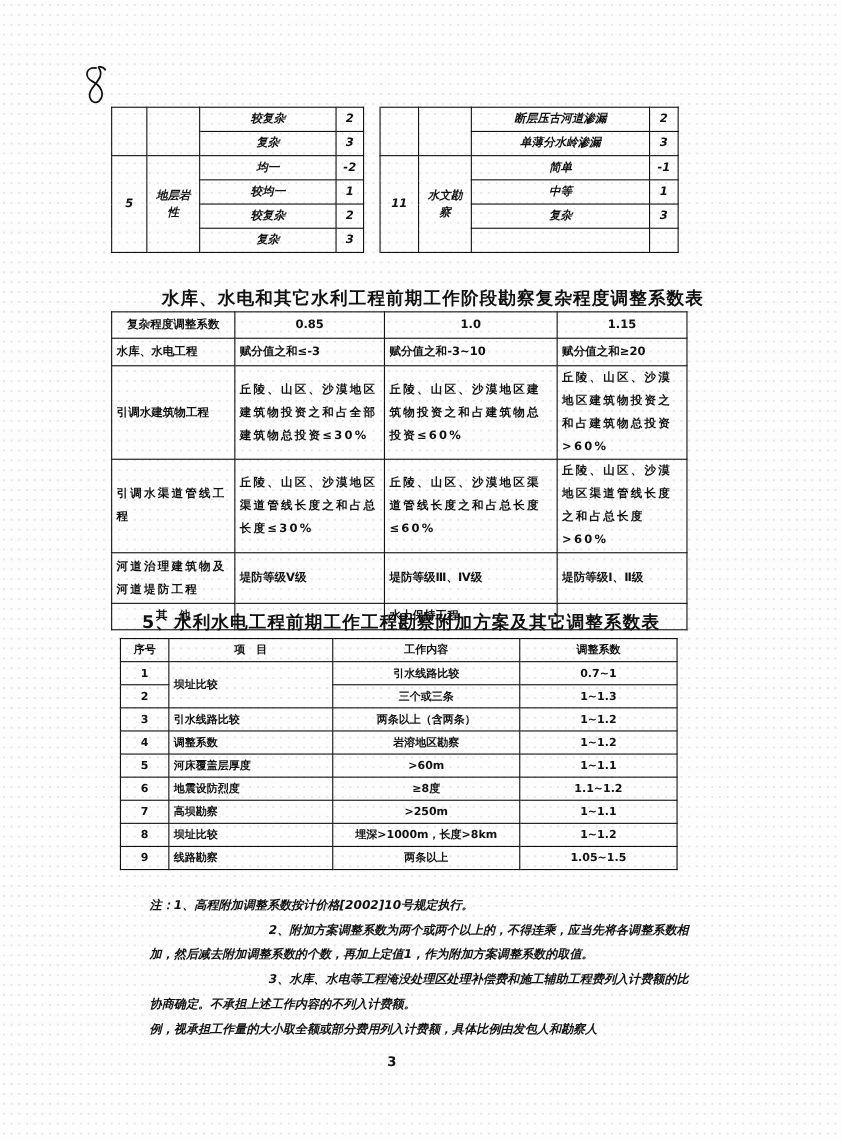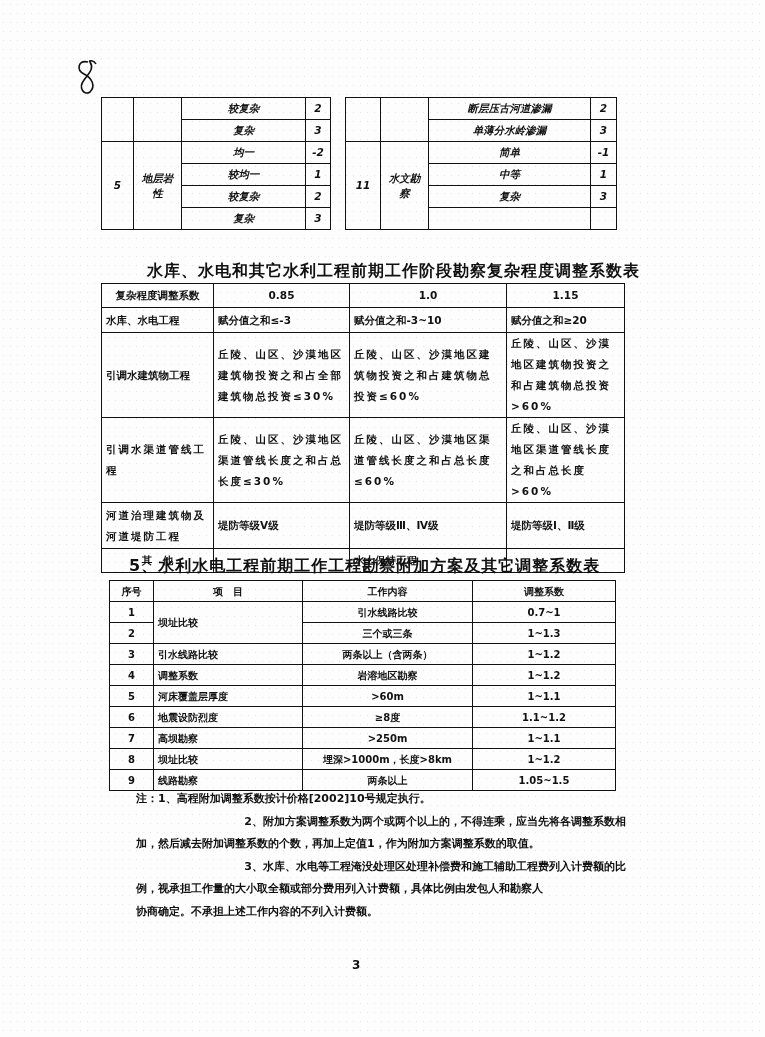--- a/index.html
+++ b/index.html
@@ -16,21 +16,21 @@
   #t1 td{height:21px;}
   #t1 .gap{border-top:none;border-bottom:none;width:11px;padding:0;}
   .title{position:absolute;font-weight:bold;font-size:16px;letter-spacing:1px;white-space:nowrap;}
   #title2{left:147px;top:261px;}
   #t2{left:101px;top:283px;width:523px;}
   #t2 td{font-size:10.5px;line-height:21px;}
   #t2 .wrap{letter-spacing:2px;}
   #title3{left:129px;top:556px;}
   #t3{left:109px;top:580px;width:506px;}
   #t3 td{height:20px;font-size:10px;}
-  .notes{position:absolute;left:136px;top:788px;width:490px;font-size:11px;font-weight:bold;line-height:22.5px;}
+  .notes{position:absolute;left:136px;top:812px;width:490px;font-size:11px;font-weight:bold;line-height:22.5px;font-style:italic;}
   .notes p{margin:0;}
   .indent{padding-left:24px;text-align:right;}
   .pagenum{position:absolute;left:352px;top:958px;font-size:12px;font-weight:bold;}
 </style>
 </head>
 <body>
 
 <div class="speck"></div>
 
 <svg class="handmark" viewBox="0 0 40 40">
@@ -215,17 +215,17 @@
     <td class="c">1.05~1.5</td>
   </tr>
 </tbody>
   </table>
 
 <div class="notes">
   <p>注：1、高程附加调整系数按计价格[2002]10号规定执行。</p>
   <p class="indent">2、附加方案调整系数为两个或两个以上的，不得连乘，应当先将各调整系数相</p>
   <p>加，然后减去附加调整系数的个数，再加上定值1，作为附加方案调整系数的取值。</p>
   <p class="indent">3、水库、水电等工程淹没处理区处理补偿费和施工辅助工程费列入计费额的比</p>
+  <p>协商确定。不承担上述工作内容的不列入计费额。</p>
   <p>例，视承担工作量的大小取全额或部分费用列入计费额，具体比例由发包人和勘察人</p>
-  <p>协商确定。不承担上述工作内容的不列入计费额。</p>
 </div>
 
 <div class="pagenum">3</div>
 
 </body></html>

